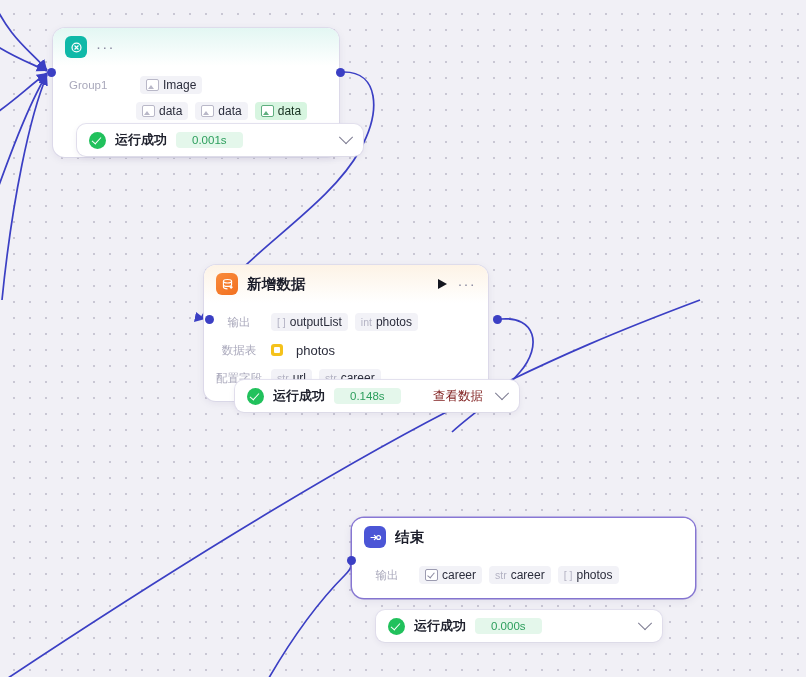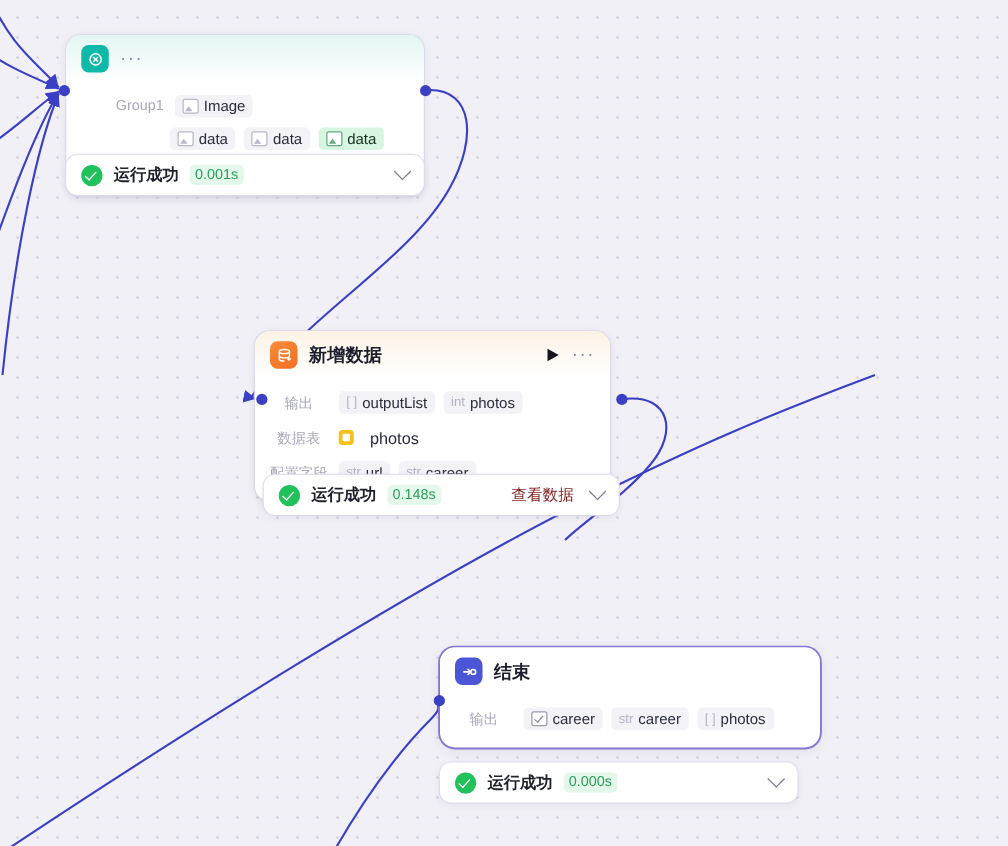--- a/index.html
+++ b/index.html
@@ -223,20 +223,21 @@
   
   .status {
     position: absolute;
     display: flex;
     align-items: center;
     height: 32px;
     background: #ffffff;
     border-radius: 9px;
     padding: 0 12px;
     box-shadow: 0 2px 7px rgba(40, 30, 90, 0.07), 0 0 0 1px rgba(228, 226, 240, 0.9);
+    margin-left: 24px;
   }
   .status-check {
     width: 17px; height: 17px;
     border-radius: 50%;
     background: #21c15c;
     position: relative;
     flex: 0 0 auto;
     margin-right: 9px;
   }
   .status-check::after {
@@ -253,21 +254,21 @@
     color: #1e202c;
     font-weight: bold;
     margin-right: 9px;
     white-space: nowrap;
   }
   .status-time {
     font-size: 11.5px;
     color: #2c9e5c;
     background: #e4f7eb;
     border-radius: 4px;
-    padding: 2px 4px;
+    padding: 2px 16px;
     white-space: nowrap;
   }
   .status-spacer { flex: 1 1 auto; }
   .status-link {
     font-size: 12.5px;
     color: #7f1d1d;
     cursor: pointer;
     margin-right: 14px;
     white-space: nowrap;
   }
@@ -324,21 +325,21 @@
         <svg width="13" height="13" viewBox="0 0 16 16" fill="none" stroke="#ffffff" stroke-width="1.5">
           <circle cx="8" cy="8" r="5.5"></circle>
           <path d="M5.6 5.6 L10.4 10.4 M10.4 5.6 L5.6 10.4"></path>
         </svg>
       </span>
       <span class="head-actions">
         <span class="dots">···</span>
       </span>
     </div>
     <div class="node-body" style="padding-left:0;">
-      <div class="row" style="padding-left:16px;text-align:right;">
+      <div class="row" style="padding-left:16px;">
         <span class="row-label" style="width:62px;">Group1</span>
         <span class="row-items">
           <span class="pill">
             <span class="mini-icon"></span>
             <span>Image</span>
           </span>
         </span>
       </div>
       <div class="row" style="padding-left:12px;">
         <span class="row-label" style="width:62px;">&nbsp;</span>
@@ -432,21 +433,21 @@
 
   <div class="status" style="left:211px; top:380px; width:284px; box-sizing:border-box;">
     <span class="status-check"></span>
     <span class="status-text">运行成功</span>
     <span class="status-time">0.148s</span>
     <span class="status-spacer"></span>
     <span class="status-link">查看数据</span>
     <span class="chev"></span>
   </div>
 
-  <div class="node selected" style="left:352px; top:518px; width:304px;">
+  <div class="node selected" style="left:352px; top:518px; width:343px;">
     <div class="node-head head-plain">
       <span class="node-icon icon-blue">
         <svg width="13" height="13" viewBox="0 0 16 16" fill="none" stroke="#ffffff" stroke-width="1.5" stroke-linecap="round">
           <path d="M2.5 8 H9"></path>
           <path d="M6.6 5.4 L9.3 8 L6.6 10.6"></path>
           <circle cx="11.8" cy="8" r="2.4"></circle>
         </svg>
       </span>
       <span class="node-title">结束</span>
     </div>

